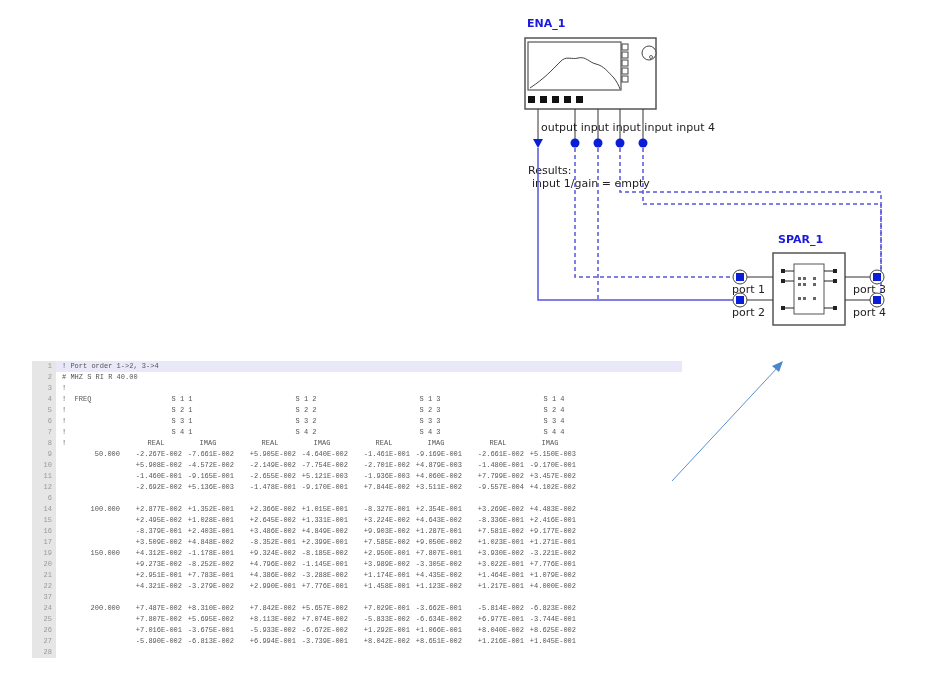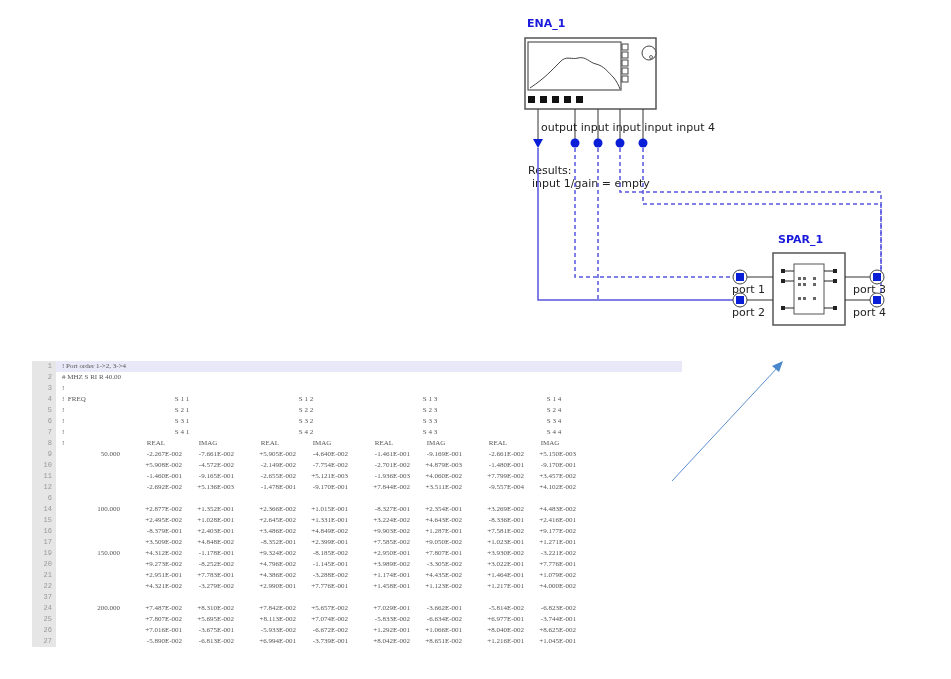--- a/index.html
+++ b/index.html
@@ -4,21 +4,21 @@
 <style>
   html, body { margin:0; padding:0; background:#ffffff; }
   body { width:951px; height:679px; position:relative; overflow:hidden; font-family:"DejaVu Sans", sans-serif; }
   #schematic { position:absolute; left:0; top:0; }
   .lbl { font-family:"DejaVu Sans", sans-serif; font-size:11px; fill:#222; }
   .title { font-family:"DejaVu Sans", sans-serif; font-size:11px; font-weight:bold; fill:#1a1adc; }
   #editor { position:absolute; left:32px; top:361px; width:650px; height:308px;
             font-family:"Liberation Mono", monospace; font-size:7px; color:#555; }
   .line { height:11px; line-height:11px; display:flex; white-space:pre; }
   .ln { width:24px; background:#e6e6e6; text-align:right; padding-right:4px; color:#999; flex:0 0 24px; box-sizing:border-box; }
-  .code { padding-left:6px; flex:1;font-family:Liberation Serif, serif; }
+  .code { padding-left:6px; flex:1; }
   .line.hl .code { background:#e8e8f8; }
   .cell { display:inline-block; text-align:right; }
   .c-freq { width:58px; }
   .c-v { width:52px; }
   .c-gap { width:10px; display:inline-block; }
 </style>
 </head>
 <body>
 
 <svg id="schematic" width="951" height="679">
@@ -155,13 +155,14 @@
     <div class="line"><div class="ln">17</div><div class="code"><span class="cell c-freq"></span><span class="c-gap"></span><span class="cell c-v">+3.509E-002</span><span class="cell c-v">+4.848E-002</span><span class="c-gap"></span><span class="cell c-v">-8.352E-001</span><span class="cell c-v">+2.399E-001</span><span class="c-gap"></span><span class="cell c-v">+7.585E-002</span><span class="cell c-v">+9.050E-002</span><span class="c-gap"></span><span class="cell c-v">+1.023E-001</span><span class="cell c-v">+1.271E-001</span></div></div>
     <div class="line"><div class="ln">19</div><div class="code"><span class="cell c-freq">150.000</span><span class="c-gap"></span><span class="cell c-v">+4.312E-002</span><span class="cell c-v">-1.178E-001</span><span class="c-gap"></span><span class="cell c-v">+9.324E-002</span><span class="cell c-v">-8.185E-002</span><span class="c-gap"></span><span class="cell c-v">+2.950E-001</span><span class="cell c-v">+7.807E-001</span><span class="c-gap"></span><span class="cell c-v">+3.930E-002</span><span class="cell c-v">-3.221E-002</span></div></div>
     <div class="line"><div class="ln">20</div><div class="code"><span class="cell c-freq"></span><span class="c-gap"></span><span class="cell c-v">+9.273E-002</span><span class="cell c-v">-8.252E-002</span><span class="c-gap"></span><span class="cell c-v">+4.796E-002</span><span class="cell c-v">-1.145E-001</span><span class="c-gap"></span><span class="cell c-v">+3.989E-002</span><span class="cell c-v">-3.305E-002</span><span class="c-gap"></span><span class="cell c-v">+3.022E-001</span><span class="cell c-v">+7.776E-001</span></div></div>
     <div class="line"><div class="ln">21</div><div class="code"><span class="cell c-freq"></span><span class="c-gap"></span><span class="cell c-v">+2.951E-001</span><span class="cell c-v">+7.783E-001</span><span class="c-gap"></span><span class="cell c-v">+4.386E-002</span><span class="cell c-v">-3.288E-002</span><span class="c-gap"></span><span class="cell c-v">+1.174E-001</span><span class="cell c-v">+4.435E-002</span><span class="c-gap"></span><span class="cell c-v">+1.464E-001</span><span class="cell c-v">+1.079E-002</span></div></div>
     <div class="line"><div class="ln">22</div><div class="code"><span class="cell c-freq"></span><span class="c-gap"></span><span class="cell c-v">+4.321E-002</span><span class="cell c-v">-3.279E-002</span><span class="c-gap"></span><span class="cell c-v">+2.990E-001</span><span class="cell c-v">+7.776E-001</span><span class="c-gap"></span><span class="cell c-v">+1.458E-001</span><span class="cell c-v">+1.123E-002</span><span class="c-gap"></span><span class="cell c-v">+1.217E-001</span><span class="cell c-v">+4.000E-002</span></div></div>
     <div class="line"><div class="ln">37</div><div class="code"></div></div>
     <div class="line"><div class="ln">24</div><div class="code"><span class="cell c-freq">200.000</span><span class="c-gap"></span><span class="cell c-v">+7.487E-002</span><span class="cell c-v">+8.310E-002</span><span class="c-gap"></span><span class="cell c-v">+7.842E-002</span><span class="cell c-v">+5.657E-002</span><span class="c-gap"></span><span class="cell c-v">+7.029E-001</span><span class="cell c-v">-3.662E-001</span><span class="c-gap"></span><span class="cell c-v">-5.814E-002</span><span class="cell c-v">-6.823E-002</span></div></div>
     <div class="line"><div class="ln">25</div><div class="code"><span class="cell c-freq"></span><span class="c-gap"></span><span class="cell c-v">+7.807E-002</span><span class="cell c-v">+5.695E-002</span><span class="c-gap"></span><span class="cell c-v">+8.113E-002</span><span class="cell c-v">+7.074E-002</span><span class="c-gap"></span><span class="cell c-v">-5.833E-002</span><span class="cell c-v">-6.634E-002</span><span class="c-gap"></span><span class="cell c-v">+6.977E-001</span><span class="cell c-v">-3.744E-001</span></div></div>
     <div class="line"><div class="ln">26</div><div class="code"><span class="cell c-freq"></span><span class="c-gap"></span><span class="cell c-v">+7.016E-001</span><span class="cell c-v">-3.675E-001</span><span class="c-gap"></span><span class="cell c-v">-5.933E-002</span><span class="cell c-v">-6.672E-002</span><span class="c-gap"></span><span class="cell c-v">+1.292E-001</span><span class="cell c-v">+1.066E-001</span><span class="c-gap"></span><span class="cell c-v">+8.040E-002</span><span class="cell c-v">+8.625E-002</span></div></div>
     <div class="line"><div class="ln">27</div><div class="code"><span class="cell c-freq"></span><span class="c-gap"></span><span class="cell c-v">-5.890E-002</span><span class="cell c-v">-6.813E-002</span><span class="c-gap"></span><span class="cell c-v">+6.994E-001</span><span class="cell c-v">-3.739E-001</span><span class="c-gap"></span><span class="cell c-v">+8.042E-002</span><span class="cell c-v">+8.651E-002</span><span class="c-gap"></span><span class="cell c-v">+1.216E-001</span><span class="cell c-v">+1.045E-001</span></div></div>
+    <div class="line"><div class="ln">28</div><div class="code"></div></div>
   </div>
 
 </body></html>

